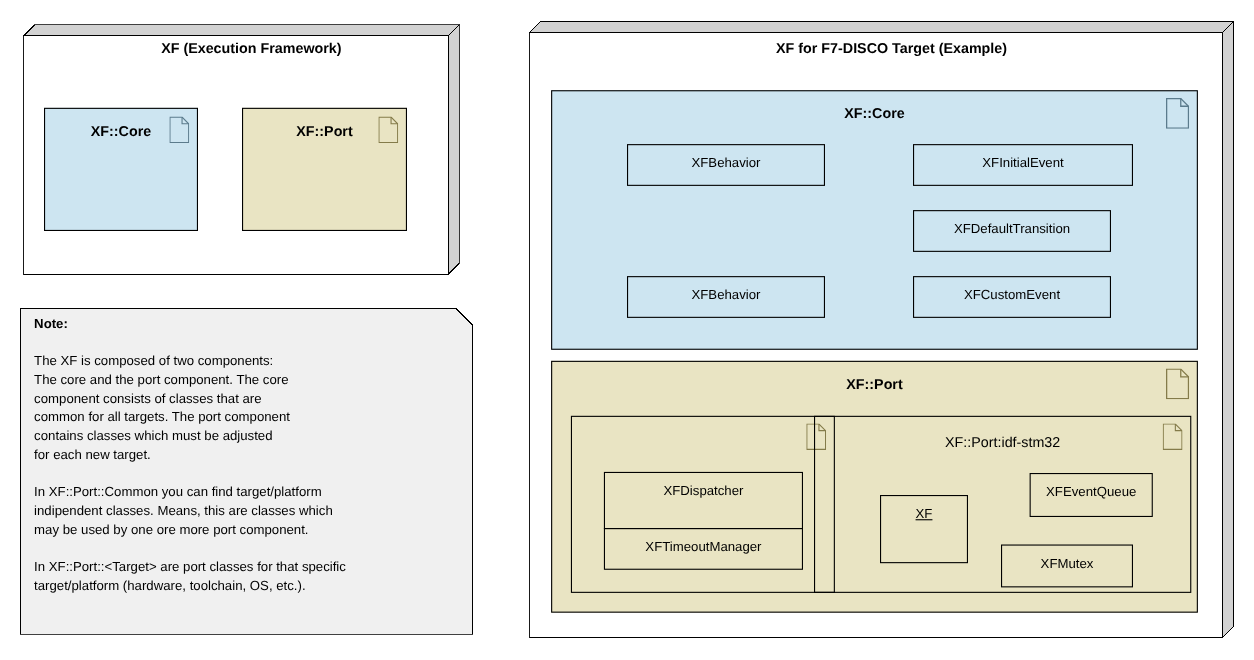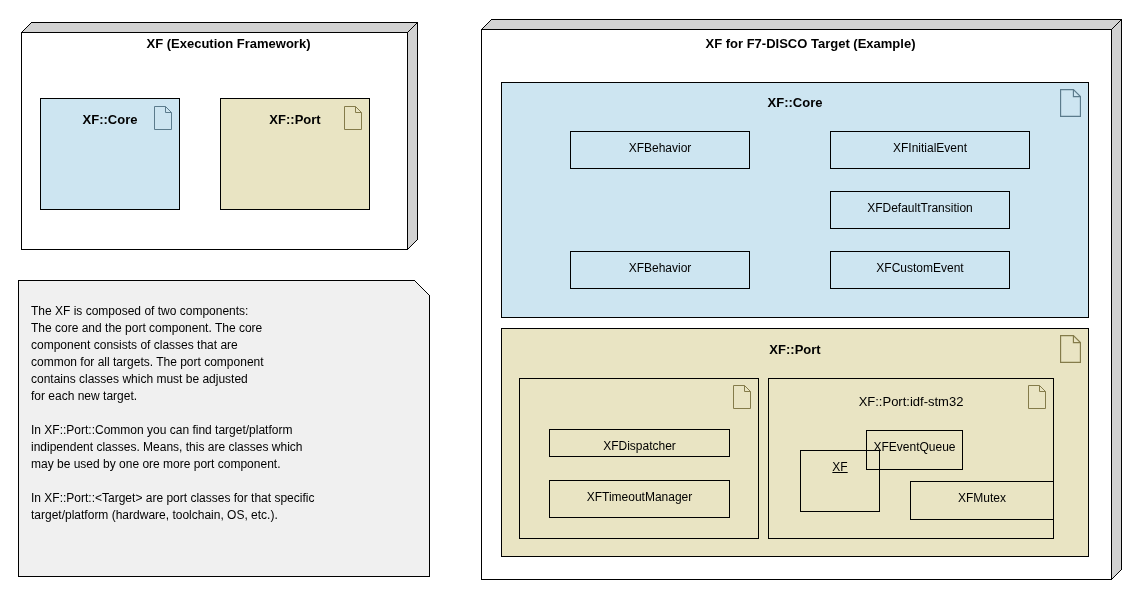--- a/index.html
+++ b/index.html
@@ -46,20 +46,21 @@
     <path d="M11.5,0.5 V6.5 H17.5" fill="none" style="stroke:var(--icon_tan_stroke);"></path>
   </svg>
 </div>
 
 <div class="abs" style="left:18px;top:280px;width:412px;height:297px;">
   <svg class="abs" style="left:0;top:0;" width="412" height="297" shape-rendering="crispEdges">
     <path d="M0.5,0.5 H396.5 L411.5,15.5 V296.5 H0.5 Z" style="fill:var(--note_fill);stroke:var(--border);"></path>
     <path d="M396.5,0.5 L411.5,15.5" style="fill:none;stroke:var(--border);"></path>
   </svg>
   <div class="note-text">
+    <div class="note-title">Note:</div>
     <div class="note-body">The XF is composed of two components:
 The core and the port component. The core
 component consists of classes that are
 common for all targets. The port component
 contains classes which must be adjusted
 for each new target.
 
 In XF::Port::Common you can find target/platform
 indipendent classes. Means, this are classes which
 may be used by one ore more port component.
@@ -96,25 +97,25 @@
     <path d="M11.5,0.5 V6.5 H17.5" fill="none" style="stroke:var(--icon_tan_stroke);"></path>
   </svg>
 </div>
 
 <div class="pkg" style="left:519px;top:378px;width:240px;height:161px;background:transparent;">
   <svg class="doc-icon" style="right:7px;top:6px;" width="18" height="24" viewBox="0 0 18 24">
     <path d="M0.5,0.5 H11.5 L17.5,6.5 V23.5 H0.5 Z" fill="none" style="stroke:var(--icon_tan_stroke);"></path>
     <path d="M11.5,0.5 V6.5 H17.5" fill="none" style="stroke:var(--icon_tan_stroke);"></path>
   </svg>
 </div>
-<div class="classbox" style="left:549px;top:429px;width:181px;height:28px;">XFDispatcher</div>
+<div class="classbox" style="left:549px;top:429px;width:181px;height:52px;">XFDispatcher</div>
 <div class="classbox" style="left:549px;top:480px;width:181px;height:38px;text-align:center;">XFTimeoutManager</div>
 
-<div class="pkg" style="left:768px;top:378px;width:286px;height:161px;background:transparent;">
+<div class="pkg" style="left:740px;top:378px;width:343px;height:161px;background:transparent;">
   <div class="subpkg-title" style="padding-top:15px;">XF::Port:idf-stm32</div>
   <svg class="doc-icon" style="right:7px;top:6px;" width="18" height="24" viewBox="0 0 18 24">
     <path d="M0.5,0.5 H11.5 L17.5,6.5 V23.5 H0.5 Z" fill="none" style="stroke:var(--icon_tan_stroke);"></path>
     <path d="M11.5,0.5 V6.5 H17.5" fill="none" style="stroke:var(--icon_tan_stroke);"></path>
   </svg>
 </div>
 <div class="classbox" style="left:800px;top:450px;width:80px;height:62px;text-decoration:underline;">XF</div>
-<div class="classbox" style="left:866px;top:430px;width:97px;height:40px;">XFEventQueue</div>
-<div class="classbox" style="left:910px;top:481px;width:144px;height:39px;">XFMutex</div>
+<div class="classbox" style="left:936px;top:430px;width:112px;height:40px;">XFEventQueue</div>
+<div class="classbox" style="left:910px;top:495px;width:120px;height:39px;">XFMutex</div>
 
 </body></html>

